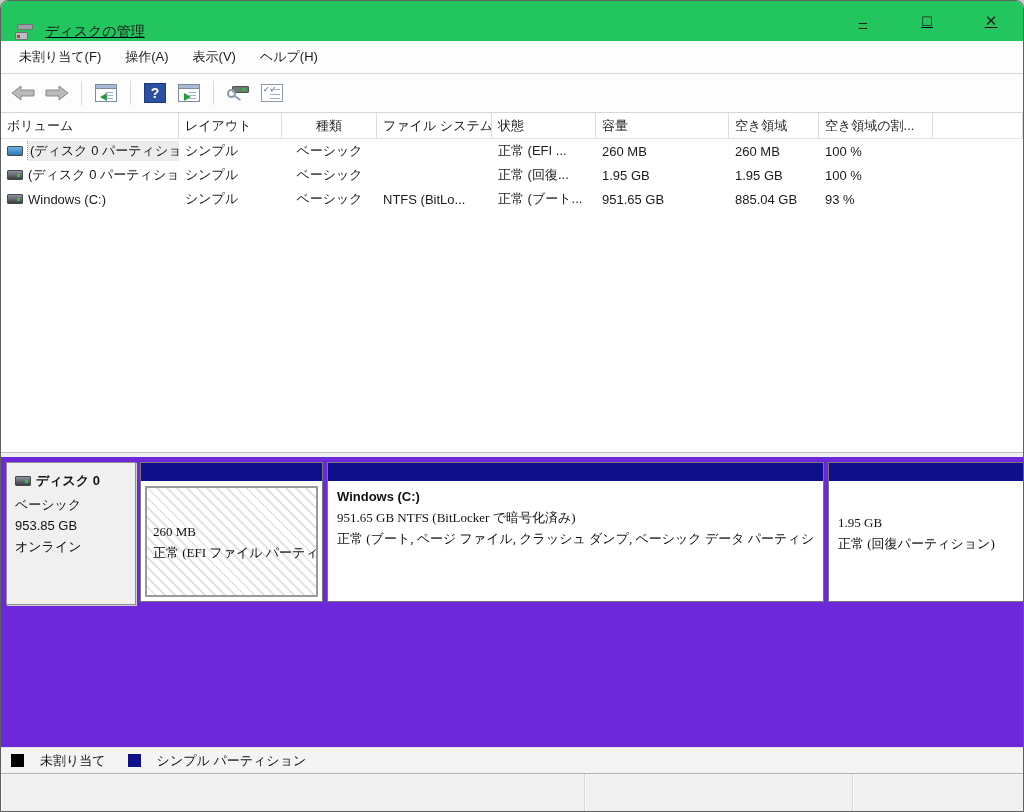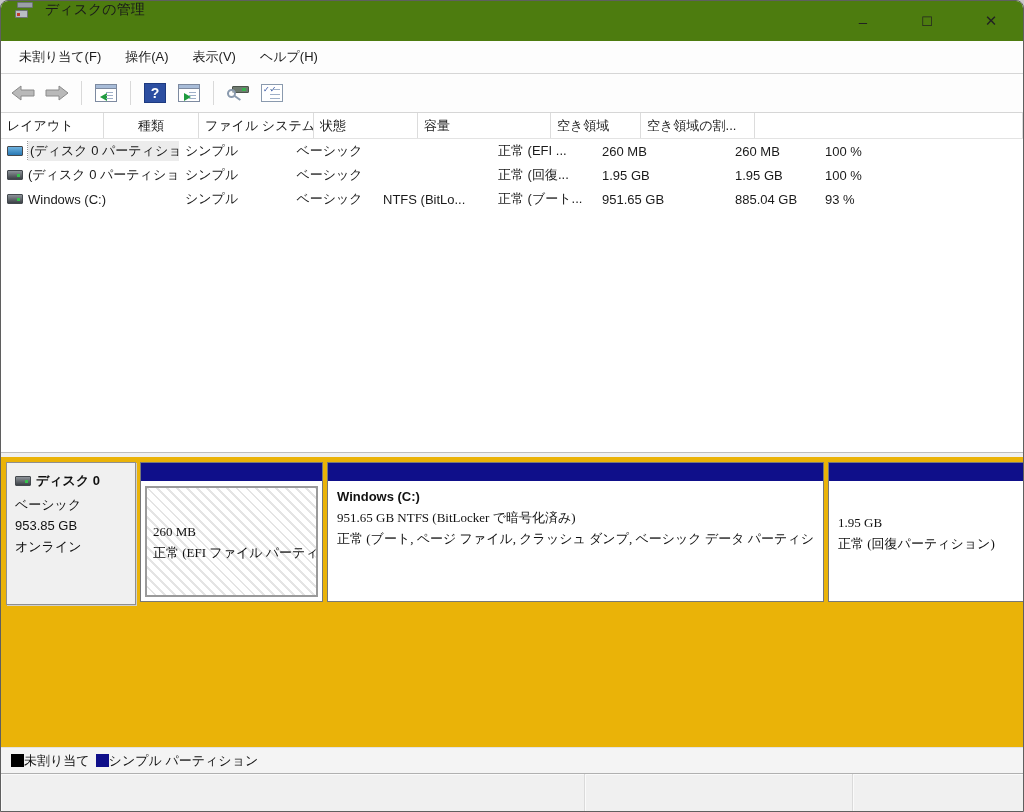--- a/index.html
+++ b/index.html
@@ -4,21 +4,21 @@
 <style>
   * { box-sizing: border-box; margin: 0; padding: 0; }
   html,body { width:1024px; height:812px; }
   body { font-family: "Liberation Sans", sans-serif; background:#c8c8c8; }
   .window {
     width:1024px; height:812px; background:#fff;
     border:1px solid #5f5f5f; border-radius:8px 8px 0 0;
     overflow:hidden; display:flex; flex-direction:column;
   }
   
-  .titlebar { height:40px; background:#4d7c0f; display:flex; align-items:flex-start; flex:0 0 auto; }
+  .titlebar { height:40px; background:#22c55e; display:flex; align-items:flex-end; flex:0 0 auto;text-decoration:underline; }
   .app-icon { width:20px; height:18px; margin-left:14px; position:relative; }
   .app-icon .drive1 { position:absolute; top:1px; left:2px; width:16px; height:6px; background:#9aa0a6; border:1px solid #6f7378; border-radius:1px; }
   .app-icon .drive2 { position:absolute; top:9px; left:0; width:13px; height:8px; background:#b9bec4; border:1px solid #6f7378; border-radius:1px; }
   .app-icon .led { position:absolute; top:12px; left:2px; width:3px; height:3px; background:#c23a2b; }
   .title-text { font-size:14px; color:#1a1a1a; margin-left:10px; }
   .win-controls { margin-left:auto; display:flex; align-items:center; height:100%; }
   .win-btn { width:64px; height:100%; display:flex; align-items:center; justify-content:center; font-size:15px; color:#222; cursor:default; }
   .win-btn.max { font-size:13px; }
   
   .menubar { height:33px; background:#fdfdfd; border-bottom:1px solid #d6d6d6; display:flex; align-items:center; padding-left:6px; flex:0 0 auto; }
@@ -51,40 +51,40 @@
   .c0{width:178px;} .c1{width:103px;} .c2{width:95px;text-align:center;} .c3{width:115px;}
   .c4{width:104px;} .c5{width:133px;} .c6{width:90px;} .c7{width:114px;} .c8{flex:1;}
   .vol-cell { display:flex; align-items:center; gap:5px; }
   .vol-ico { width:16px; height:10px; border-radius:1px; border:1px solid #44494e; position:relative; flex:0 0 auto; }
   .vol-ico.blue { background:linear-gradient(#6fb3e0,#2878b4); }
   .vol-ico.dark { background:linear-gradient(#8d9399,#3c4146); }
   .vol-ico.dark::after { content:""; position:absolute; right:2px; top:3px; width:3px; height:3px; background:#35c24b; }
   .vol-label.focused { background:#ececec; outline:1px dotted #9a9a9a; padding:1px 2px; }
   
   .splitter { height:5px; background:#f0f0f0; border-top:1px solid #bdbdbd; flex:0 0 auto; }
-  .bottom-pane { background:#eab308; flex:1 1 auto; position:relative; }
+  .bottom-pane { background:#6d28d9; flex:1 1 auto; position:relative; }
   .disk-row { position:absolute; top:5px; left:5px; right:3px; display:flex; }
   .disk-info { width:130px; height:143px; background:#f0f0f0; border:1px solid #8f8f8f; box-shadow:1px 1px 0 #cfcfcf; padding:9px 8px; flex:0 0 auto; }
   .disk-info .row1 { display:flex; align-items:center; gap:5px; margin-bottom:4px; }
   .disk-name { font-size:13px; font-weight:bold; color:#111; }
   .disk-line { font-size:13px; color:#111; line-height:21px; }
   .graphic { display:flex; margin-left:4px; gap:4px; flex:1 1 auto; }
   .part { height:140px; border:1px solid #787878; background:#fff; display:flex; flex-direction:column; }
   .part .navy { height:19px; background:#0f0f8a; border-bottom:1px solid #fff; flex:0 0 auto; }
   .part .body { flex:1; padding:7px 9px; overflow:hidden; }
   .part.selected .body { margin:4px; padding:4px 6px; border:2px solid #9a9a9a;
      background:repeating-linear-gradient(45deg,#ffffff 0 5px,#e4e4e4 5px 7px);
      display:flex; flex-direction:column; justify-content:center; }
   .p-title { font-size:13px; font-weight:bold; color:#111; margin-bottom:3px; white-space:nowrap; }
   .p-line { font-size:13px; color:#111; line-height:21px; white-space:nowrap;font-family:Liberation Serif, serif; }
   .w-efi { width:183px; flex:0 0 auto; }
   .w-win { flex:1 1 auto; }
   .w-rec { width:248px; flex:0 0 auto; }
   
-  .legend { height:27px; background:#f4f4f4; border-top:1px solid #e2e2e2; border-bottom:1px solid #b0b0b0; display:flex; align-items:center; padding-left:10px; gap:0; flex:0 0 auto; }
+  .legend { height:27px; background:#f4f4f4; border-top:1px solid #e2e2e2; border-bottom:1px solid #b0b0b0; display:flex; align-items:center; padding-left:10px; gap:16px; flex:0 0 auto; }
   .sw { width:13px; height:13px; flex:0 0 auto; }
   .sw.black { background:#000; }
   .sw.navy { background:#0f0f8a; }
   .legend-label { font-size:13px; color:#111; margin-right:6px; }
   .statusbar { height:37px; background:#f0f0f0; display:flex; flex:0 0 auto; }
   .sb-seg { border-right:1px solid #dadada; box-shadow:inset 1px 1px 0 #fafafa; }
   .sb-1 { width:584px; } .sb-2 { width:268px; } .sb-3 { flex:1; border-right:none; }
 </style>
 </head>
 <body>
@@ -151,20 +151,21 @@
           <div class="handle"></div>
         </div>
     </div>
     <div class="tb-btn">
       <div class="checklist">✓✓<div class="row-line" style="top:4px"></div><div class="row-line" style="top:9px"></div><div class="row-line" style="top:13px"></div></div>
     </div>
   </div>
 
   <div class="list-area">
     <div class="vt-header">
+      <div class="vt-h c0">ボリューム</div>
       <div class="vt-h c1">レイアウト</div>
       <div class="vt-h c2">種類</div>
       <div class="vt-h c3">ファイル システム</div>
       <div class="vt-h c4">状態</div>
       <div class="vt-h c5">容量</div>
       <div class="vt-h c6">空き領域</div>
       <div class="vt-h c7">空き領域の割...</div>
       <div class="vt-h c8"></div>
     </div>
 

